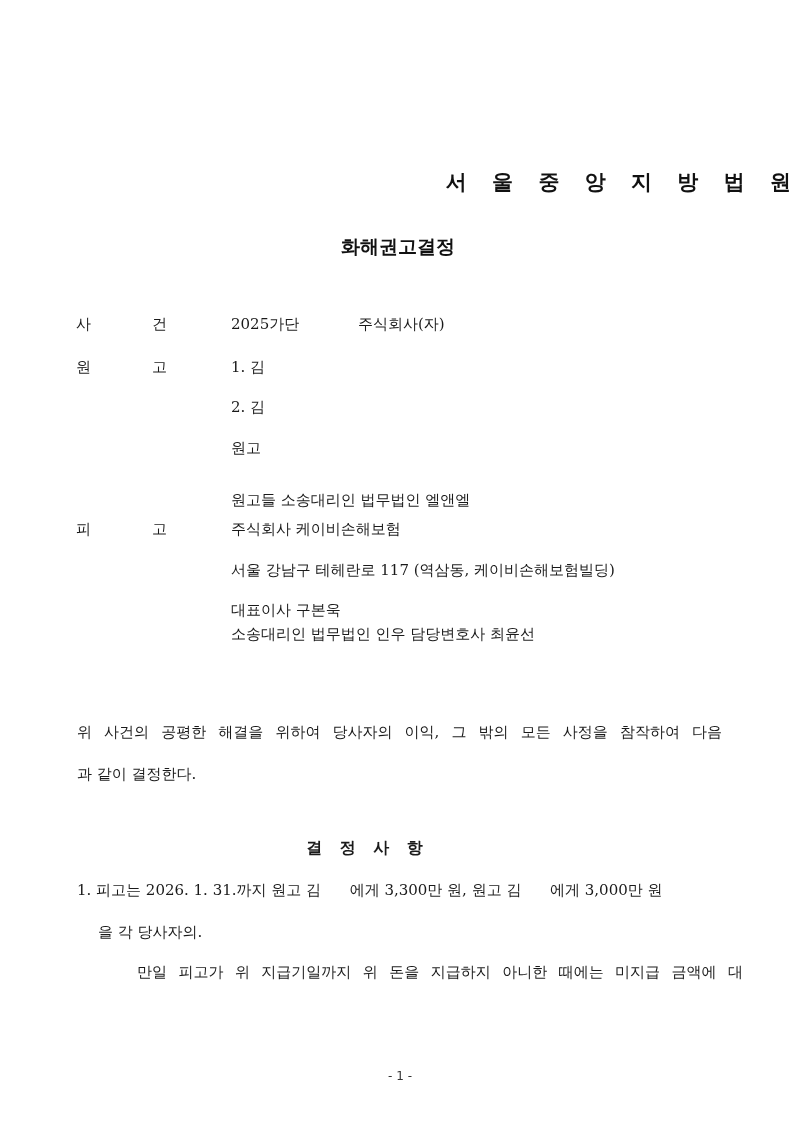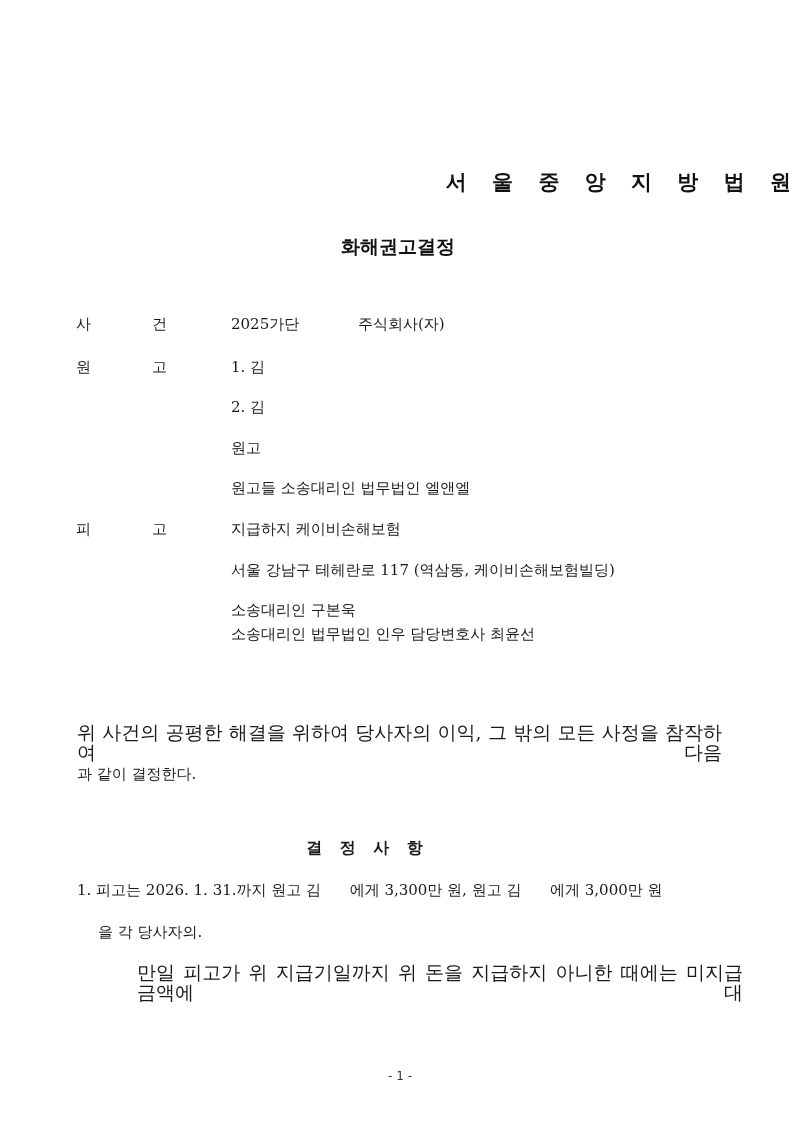--- a/index.html
+++ b/index.html
@@ -45,21 +45,21 @@
       text-align: center;
       font-family: "DejaVu Sans", "Liberation Sans", sans-serif;
       font-weight: bold;
       font-size: 16px;
       letter-spacing: 6px;
     }
     .justify-line {
       left: 77px; width: 645px;
       text-align: justify;
       text-align-last: justify;
-      font-size: 19px;
+      font-size: 15px;
       line-height: 20px;
       white-space: normal;
     }
     .page-num {
       left: 0; width: 800px; top: 1069px;
       text-align: center;
       font-family: "DejaVu Sans", "Liberation Sans", sans-serif;
       font-size: 12px;
       color: #333;
     }
@@ -73,27 +73,27 @@
 <div class="abs body-text label-a" style="top:314px">사</div>
 <div class="abs body-text label-b" style="top:314px">건</div>
 <div class="abs body-text val" style="top:314px">2025가단</div>
 <div class="abs body-text" style="top:314px; left:358px;">주식회사(자)</div>
 
 <div class="abs body-text label-a" style="top:357px">원</div>
 <div class="abs body-text label-b" style="top:357px">고</div>
 <div class="abs body-text val" style="top:357px">1. 김</div>
 <div class="abs body-text val" style="top:397px">2. 김</div>
 <div class="abs body-text val" style="top:438px">원고</div>
-<div class="abs body-text val" style="top:478px">원고들 소송대리인 법무법인 엘앤엘</div>
+<div class="abs body-text val" style="top:490px">원고들 소송대리인 법무법인 엘앤엘</div>
 
 <div class="abs body-text label-a" style="top:519px">피</div>
 <div class="abs body-text label-b" style="top:519px">고</div>
-<div class="abs body-text val" style="top:519px">지급하지 케이비손해보험</div>
+<div class="abs body-text val" style="top:519px">주식회사 케이비손해보험</div>
 <div class="abs body-text val" style="top:560px">서울 강남구 테헤란로 117 (역삼동, 케이비손해보험빌딩)</div>
-<div class="abs body-text val" style="top:600px">소송대리인 구본욱</div>
+<div class="abs body-text val" style="top:600px">대표이사 구본욱</div>
 <div class="abs body-text val" style="top:624px">소송대리인 법무법인 인우 담당변호사 최윤선</div>
 
 <div class="abs justify-line" style="top:722px">위 사건의 공평한 해결을 위하여 당사자의 이익, 그 밖의 모든 사정을 참작하여 다음</div>
 <div class="abs body-text" style="top:764px; left:77px;">과 같이 결정한다.</div>
 
 <div class="abs section-title">결 정 사 항</div>
 <div class="abs body-text" style="top:880px; left:77px; width:645px; white-space:pre;">1. 피고는 2026. 1. 31.까지 원고 김      에게 3,300만 원, 원고 김      에게 3,000만 원</div>
 <div class="abs body-text" style="top:922px; left:98px;">을 각 당사자의.</div>
 <div class="abs justify-line" style="top:962px; left:116px; width:606px;margin-left:21px;">만일 피고가 위 지급기일까지 위 돈을 지급하지 아니한 때에는 미지급 금액에 대</div>
 

